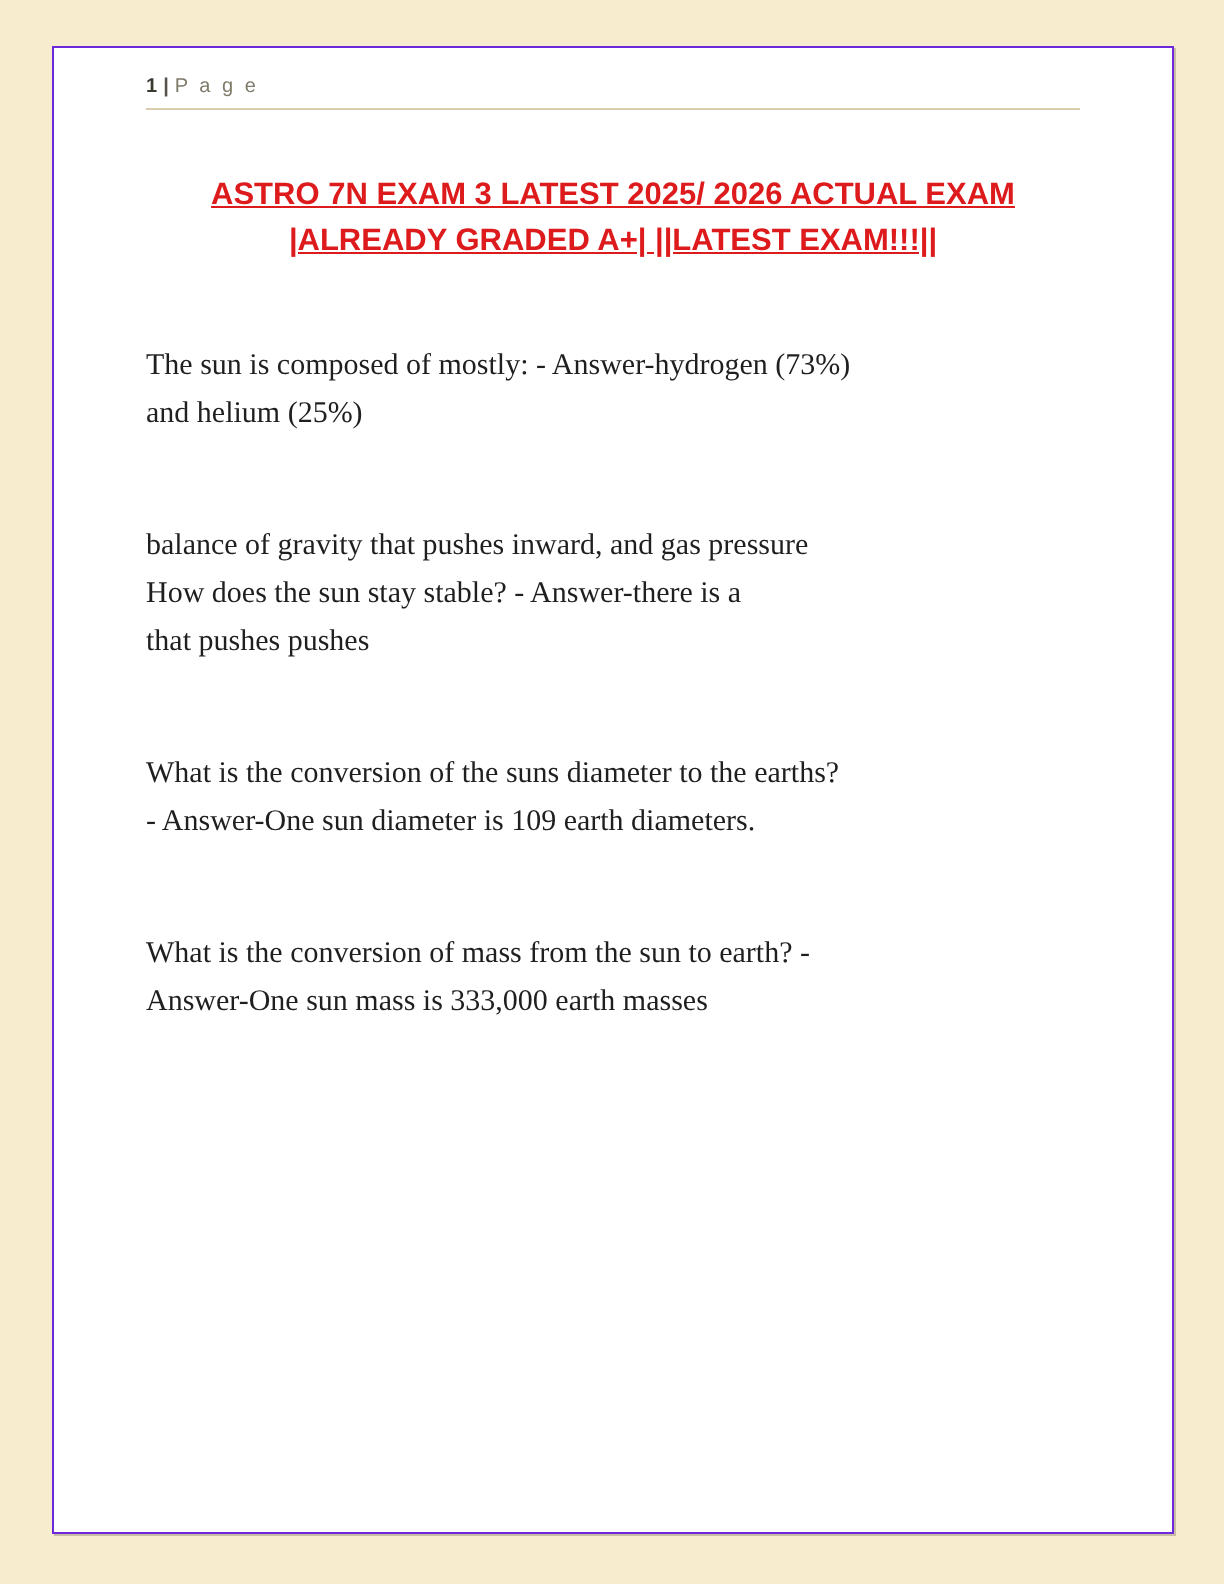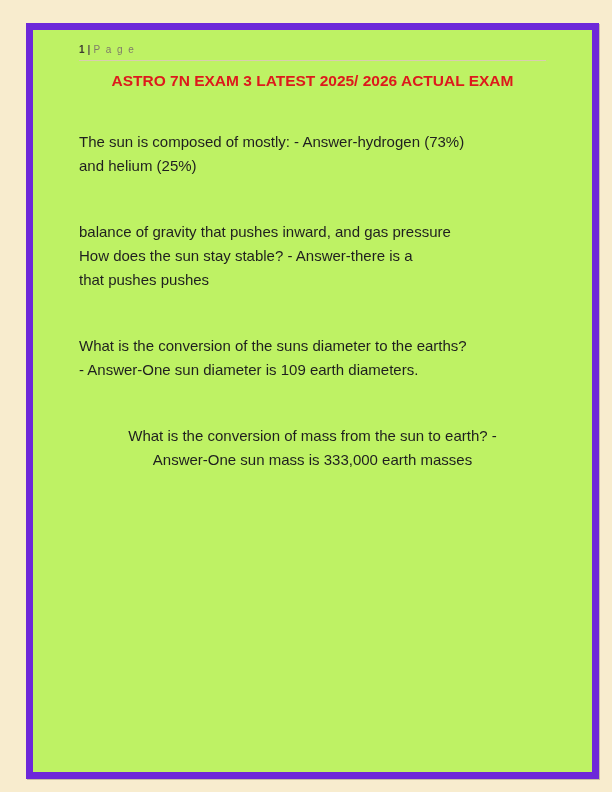--- a/index.html
+++ b/index.html
@@ -13,22 +13,22 @@
     overflow: hidden;
     background: #f8ecce;
     font-family: "Liberation Sans", sans-serif;
   }
   .page {
     position: absolute;
     left: 26px;
     top: 23px;
     width: 559px;
     height: 742px;
-    background: #bef264;
-    border: 7px solid #6d28d9;
+    background: #ffffff;
+    border: 1px solid #6d28d9;
     box-shadow: 1px 1px 0 rgba(111, 100, 80, 0.35);
   }
   .page-header {
     margin: 0 46px;
     padding-top: 13px;
     padding-bottom: 3px;
     border-bottom: 1px solid #d9cdb0;
     font-size: 10px;
     line-height: 14px;
     color: #7f7b6a;
@@ -40,55 +40,57 @@
   }
   .page-header .sep {
     color: #55524a;
     margin-right: 3px;
     font-weight: bold;
   }
   .page-header .plabel {
     letter-spacing: 1.5px;
   }
   .doc-title {
-    margin: 8px 46px 38px;
+    margin: 31px 46px 38px;
     text-align: center;
     color: #dd1a1c;
     font-weight: bold;
     font-size: 15.5px;
     line-height: 23.4px;
+    text-decoration: underline;
   }
   .doc-body {
     margin: 0 46px;
     color: #1f1f1f;
     font-size: 15px;
     line-height: 24px;
+    font-family: Liberation Serif, serif;
   }
   .para {
     margin-bottom: 42px;
   }
   .para:last-child {
     margin-bottom: 16px;
-    text-align: center;
   }
   .line {
     white-space: nowrap;
   }
 </style>
 </head>
 <body>
 
 <div class="page">
 
   <div class="page-header">
     <span class="num">1</span><span class="sep">|</span><span class="plabel">P a g e</span>
   </div>
 
   <div class="doc-title">
       <div class="line">ASTRO 7N EXAM 3 LATEST 2025/ 2026 ACTUAL EXAM</div>
+      <div class="line">|ALREADY GRADED A+| ||LATEST EXAM!!!||</div>
     </div>
 
   <div class="doc-body">
     <div class="para">
         <div class="line">The sun is composed of mostly: - Answer-hydrogen (73%)</div>
         <div class="line">and helium (25%)</div>
       </div>
     <div class="para">
         <div class="line">balance of gravity that pushes inward, and gas pressure</div>
         <div class="line">How does the sun stay stable? - Answer-there is a</div>

